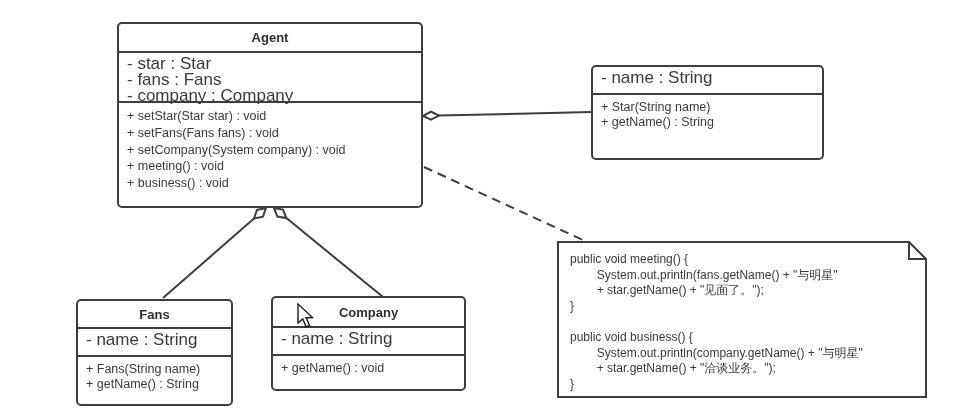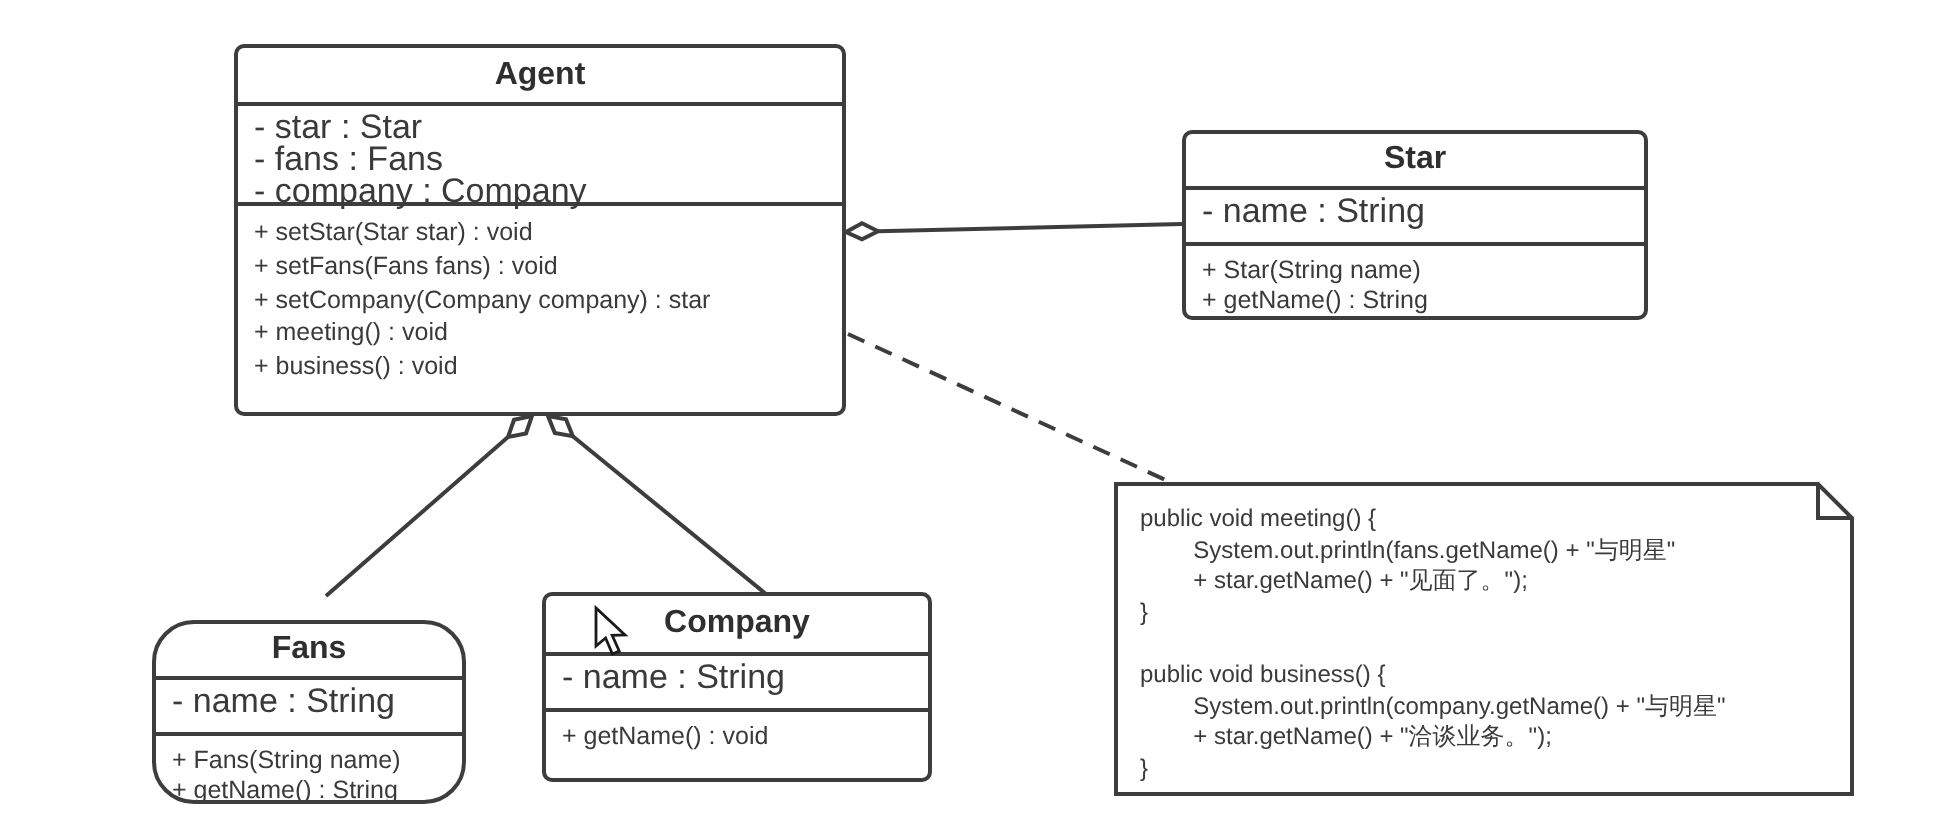--- a/index.html
+++ b/index.html
@@ -29,21 +29,21 @@
     border-radius: 5px;
     display: flex;
     flex-direction: column;
     overflow: hidden;
   }
   .class-title {
     display: flex;
     align-items: center;
     justify-content: center;
     font-weight: bold;
-    font-size: 16px;
+    font-size: 13px;
     border-bottom: 2px solid #3d3d3d;
     flex: 0 0 auto;
     color: #2f2f2f;
   }
   .class-attrs {
     border-bottom: 2px solid #3d3d3d;
     padding: 3px 8px 0 8px;
     flex: 0 0 auto;
     font-size: 17px;
   }
@@ -59,21 +59,21 @@
   #agent-box   { left: 117px; top: 22px;  width: 306px; height: 186px; }
   #agent-box .class-title { height: 29px; }
   #agent-box .class-attrs { height: 50px; }
   #agent-box .class-methods .member-line { line-height: 16.8px; }
 
   #star-box    { left: 591px; top: 65px;  width: 233px; height: 95px;  }
   #star-box .class-title    { height: 28px; }
   #star-box .class-attrs    { height: 28px; }
   #star-box .member-line    { line-height: 15.2px; }
 
-  #fans-box    { left: 76px;  top: 310px; width: 157px; height: 92px; border-radius: 21px;  }
+  #fans-box    { left: 76px;  top: 299px; width: 157px; height: 107px;  }
   #fans-box .class-title    { height: 28px; }
   #fans-box .class-attrs    { height: 28px; }
   #fans-box .member-line    { line-height: 15.2px; }
 
   #company-box { left: 271px; top: 296px; width: 195px; height: 95px;  }
   #company-box .class-title { height: 30px; }
   #company-box .class-attrs { height: 28px; }
   #company-box .member-line { line-height: 15.2px; }
 
   .note {
@@ -125,28 +125,27 @@
   <div class="class-box" id="agent-box">
     <div class="class-title">Agent</div>
     <div class="class-attrs">
         <div class="member-line">- star : Star</div>
         <div class="member-line">- fans : Fans</div>
         <div class="member-line">- company : Company</div>
       </div>
     <div class="class-methods">
         <div class="member-line">+ setStar(Star star) : void</div>
         <div class="member-line">+ setFans(Fans fans) : void</div>
-        <div class="member-line">+ setCompany(Company company) : star</div>
+        <div class="member-line">+ setCompany(System company) : void</div>
         <div class="member-line">+ meeting() : void</div>
         <div class="member-line">+ business() : void</div>
       </div>
   </div>
 
   <div class="class-box" id="star-box">
-    <div class="class-title">Star</div>
     <div class="class-attrs">
         <div class="member-line">- name : String</div>
       </div>
     <div class="class-methods">
         <div class="member-line">+ Star(String name)</div>
         <div class="member-line">+ getName() : String</div>
       </div>
   </div>
 
   <div class="class-box" id="fans-box">

